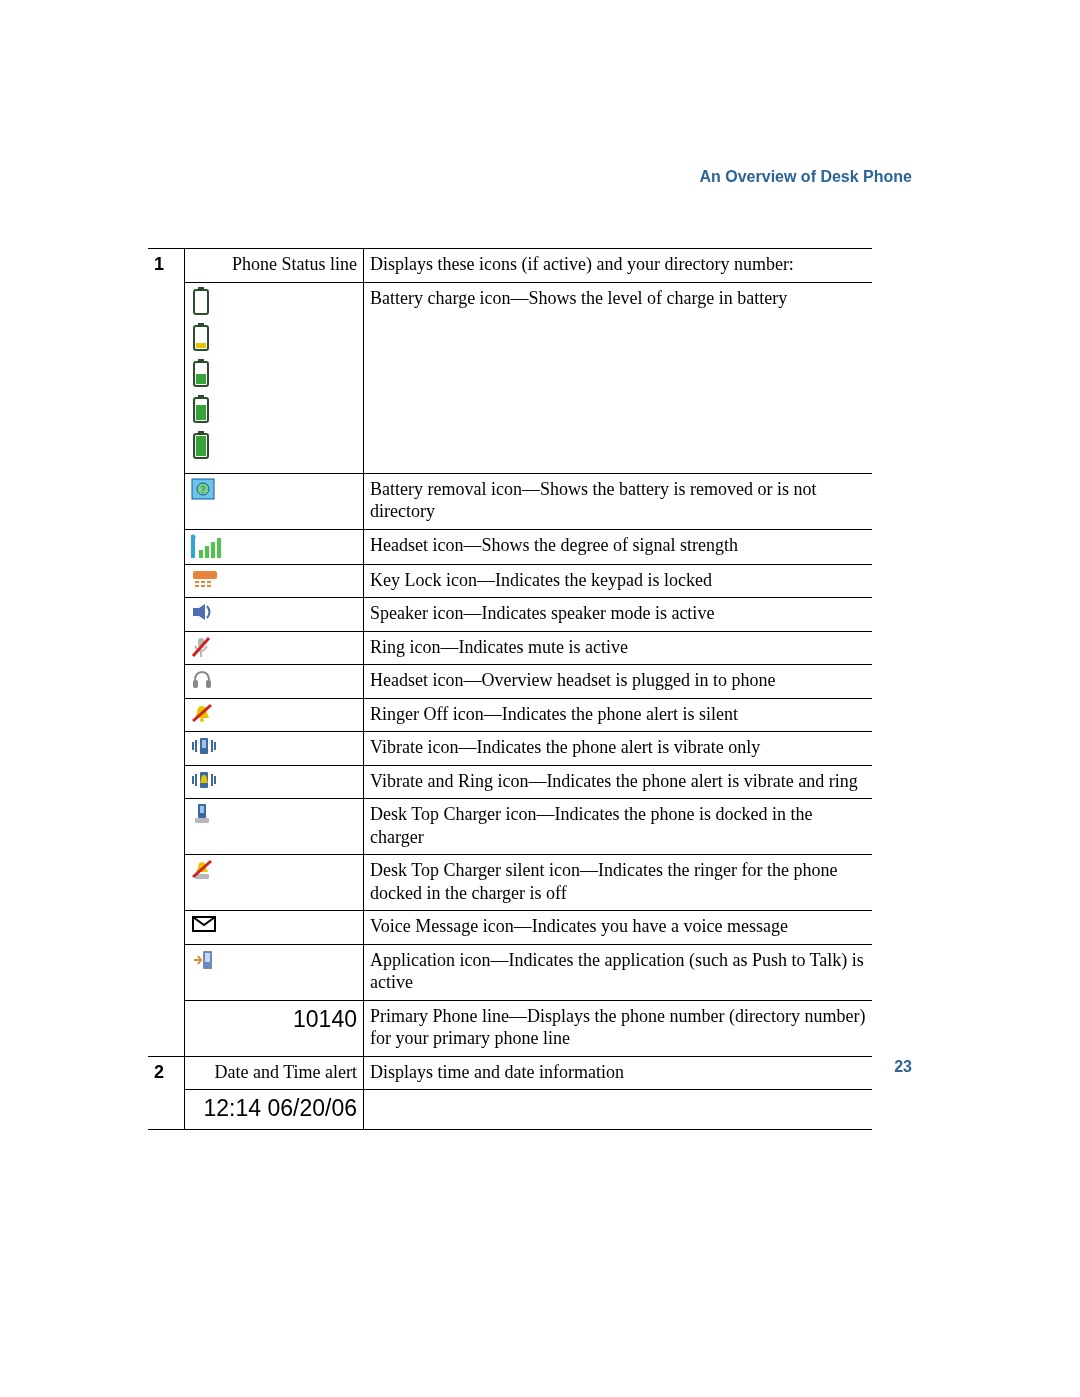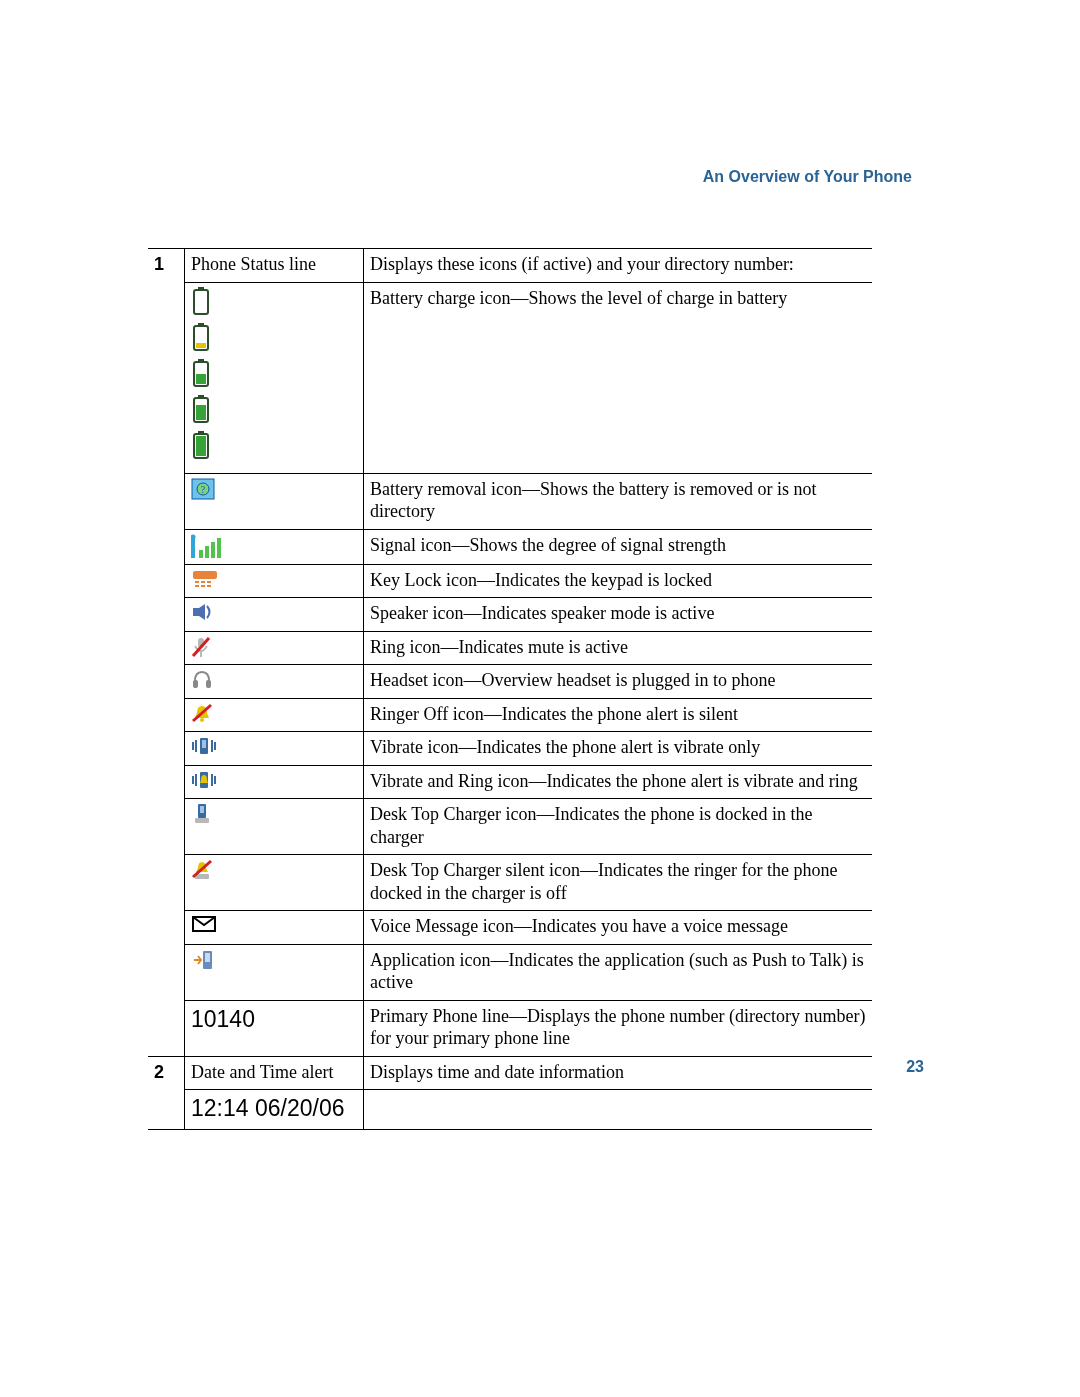--- a/index.html
+++ b/index.html
@@ -42,21 +42,21 @@
   table.maint tr td:last-child  { border-right: none; }
 
   td.num {
     width: 24px;
     font-family: Arial, Helvetica, sans-serif;
     font-weight: bold;
     text-align: left;
   }
   
 
-  td.icons { width: 166px; }
+  td.icons { width: 166px; text-align: right; }
   td.desc  { }
   .ex { font-family: Arial, Helvetica, sans-serif; font-size: 23px; }
 
   
   .ic { display:block; line-height:0; }
   svg { display:block; }
   .batt-stack svg { margin-bottom: 8px; }
 
   .footer {
     position: absolute;
@@ -65,27 +65,27 @@
     width: 784px;
     font-family: Arial, Helvetica, sans-serif;
     font-weight: bold;
     font-size: 14px;
     color: #2a6496;
   }
   .footer .pnum {
     color: #2a6496;
     float: right;
     font-size: 16px;
-    margin-right: 8px;
+    margin-right: 20px;
   }
 </style>
 </head>
 <body>
 
-<div class="page-header-right">An Overview of Your Phone</div>
+<div class="page-header-right">An Overview of Desk Phone</div>
 
 <div class="content">
 <table class="maint">
 
   <tbody>
         <tr>
     <td class="num" rowspan="16">1</td>
     <td class="icons">Phone Status line</td>
     <td class="desc">Displays these icons (if active) and your directory number:</td>
   </tr>
@@ -146,21 +146,21 @@
         <svg width="30" height="24">
                 <rect x="0" y="4" width="4" height="20" fill="#2fa5d8"></rect>
                 <circle cx="2" cy="3" r="2.5" fill="#2fa5d8"></circle>
                 <rect x="8" y="16" width="4" height="8" fill="#53c24d"></rect>
                 <rect x="14" y="12" width="4" height="12" fill="#53c24d"></rect>
                 <rect x="20" y="8" width="4" height="16" fill="#53c24d"></rect>
                 <rect x="26" y="4" width="4" height="20" fill="#53c24d"></rect>
               </svg>
       </span>
     </td>
-    <td class="desc">Signal icon—Shows the degree of signal strength</td>
+    <td class="desc">Headset icon—Shows the degree of signal strength</td>
   </tr>
 
   <tr>
     <td class="icons">
       <span class="ic">
         <svg width="28" height="20">
                 <rect x="2" y="2" width="24" height="8" rx="2" fill="#e8833a"></rect>
                 <rect x="4" y="12" width="4" height="2" fill="#e8833a"></rect>
                 <rect x="10" y="12" width="4" height="2" fill="#e8833a"></rect>
                 <rect x="16" y="12" width="4" height="2" fill="#e8833a"></rect>

